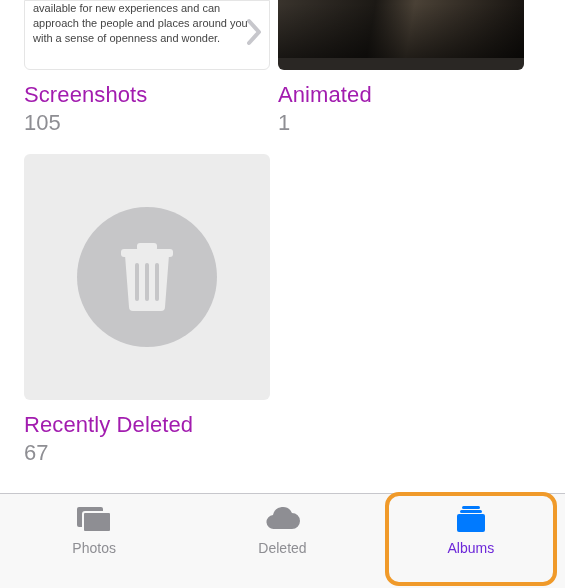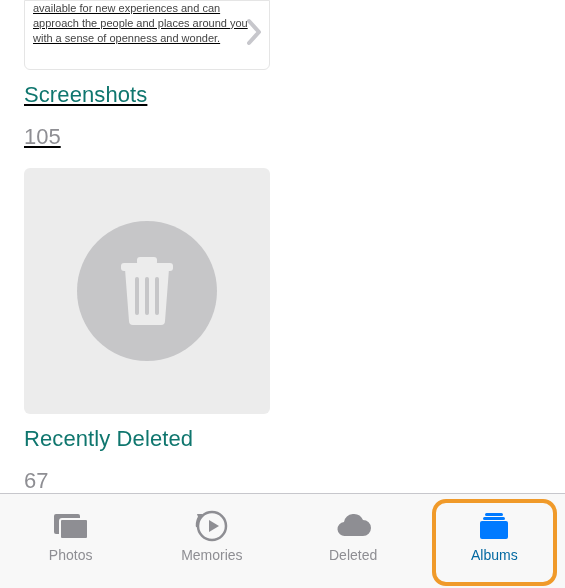--- a/index.html
+++ b/index.html
@@ -14,21 +14,20 @@
   }
 
   .content {
     padding: 0 24px 0 24px;
   }
 
   
   .row1 {
     display: flex;
     gap: 8px;
-    text-decoration: underline;
   }
   .card-top {
     width: 246px;
     position: relative;
   }
   .thumb-partial {
     width: 246px;
     height: 70px;
     border-radius: 0 0 6px 6px;
     background: #fff;
@@ -60,28 +59,28 @@
     width: 100%; height: 140%;
     background:
       linear-gradient(180deg, rgba(0,0,0,0) 45%, rgba(0,0,0,.55) 100%),
       linear-gradient(100deg, #3b352e 0%, #1c1915 40%, #4a4136 55%, #14110e 100%);
   }
 
   .album-title {
     font-size: 22px;
     font-weight: 400;
     margin-top: 12px;
-    color: #0f766e;
+    color: #a21caf;
     letter-spacing: 0.1px;
   }
   .album-count {
     font-size: 22px;
     font-weight: 400;
     color: #8e8e93;
-    margin-top: 16px;
+    margin-top: 2px;
   }
 
   
   .row2 { margin-top: 18px; }
   .thumb-full {
     width: 246px;
     height: 246px;
     background: #ececec;
     border-radius: 6px;
     display: flex;
@@ -99,34 +98,34 @@
   }
 
   
   .tabbar {
     position: absolute;
     left: 0; right: 0; bottom: 0;
     height: 95px;
     background: #f8f8f8;
     border-top: 1px solid #c7c7cc;
     display: flex;
-    padding-top: 9px;
+    padding-top: 2px;
   }
   .tab {
     flex: 1;
     display: flex;
     flex-direction: column;
     align-items: center;
     gap: 6px;
     font-size: 14px;
     color: #8e8e93;
     padding-top: 8px;
     position: relative;
   }
-  .tab.active { color: #0369a1; }
+  .tab.active { color: #6d28d9; }
   .tab-icon { height: 30px; display:flex; align-items:center; justify-content:center; }
 
   .highlight-ring {
     position: absolute;
     top: -4px;
     left: 8px;
     right: 8px;
     bottom: 2px;
     border: 4px solid #f09a2a;
     border-radius: 14px;
@@ -146,20 +145,27 @@
         <div class="chevron">
           <svg width="18" height="30" viewBox="0 0 18 30">
             <polyline points="4,4 14,15 4,26" fill="none" stroke="#c7c7cc" stroke-width="4" stroke-linecap="round" stroke-linejoin="round"></polyline>
           </svg>
         </div>
       </div>
       <div class="album-title">Screenshots</div>
       <div class="album-count">105</div>
     </div>
 
+    <div class="card-top">
+      <div class="thumb-partial animated-thumb">
+        <div class="animated-inner"></div>
+      </div>
+      <div class="album-title">Animated</div>
+      <div class="album-count">1</div>
+    </div>
 
   </div>
 
   <div class="row2">
     <div style="width:216px;">
       <div class="thumb-full">
         <div class="trash-circle">
           <svg width="64" height="72" viewBox="0 0 64 72">
             <g fill="#ececec">
               <path d="M10 14 h44 l-4 52 a4 4 0 0 1 -4 4 h-28 a4 4 0 0 1 -4 -4 z"></path>
@@ -186,31 +192,20 @@
   <div class="tab">
     <div class="tab-icon">
       <svg width="40" height="30" viewBox="0 0 40 30">
         <rect x="3" y="3" width="26" height="20" rx="2" fill="#8e8e93"></rect>
         <rect x="9" y="8" width="28" height="20" rx="2" fill="#8e8e93" stroke="#f8f8f8" stroke-width="2"></rect>
       </svg>
     </div>
     <span>Photos</span>
   </div>
 
-  <div class="tab">
-    <div class="tab-icon">
-      <svg width="34" height="34" viewBox="0 0 34 34">
-        <circle cx="17" cy="17" r="14" fill="none" stroke="#8e8e93" stroke-width="2.5"></circle>
-        <path d="M5 7 a15 15 0 0 0 -3 10" fill="none" stroke="#8e8e93" stroke-width="2.5" stroke-linecap="round"></path>
-        <polygon points="2,5 8,5 4,11" fill="#8e8e93"></polygon>
-        <polygon points="14,11 14,23 24,17" fill="#8e8e93"></polygon>
-      </svg>
-    </div>
-    <span>Memories</span>
-  </div>
 
   <div class="tab">
     <div class="tab-icon">
       <svg width="40" height="28" viewBox="0 0 40 28">
         <path d="M30 24 a8 8 0 0 0 0 -16 a10 10 0 0 0 -19 2 a7 7 0 0 0 1 14 z" fill="#8e8e93"></path>
       </svg>
     </div>
     <span>Deleted</span>
   </div>
 

